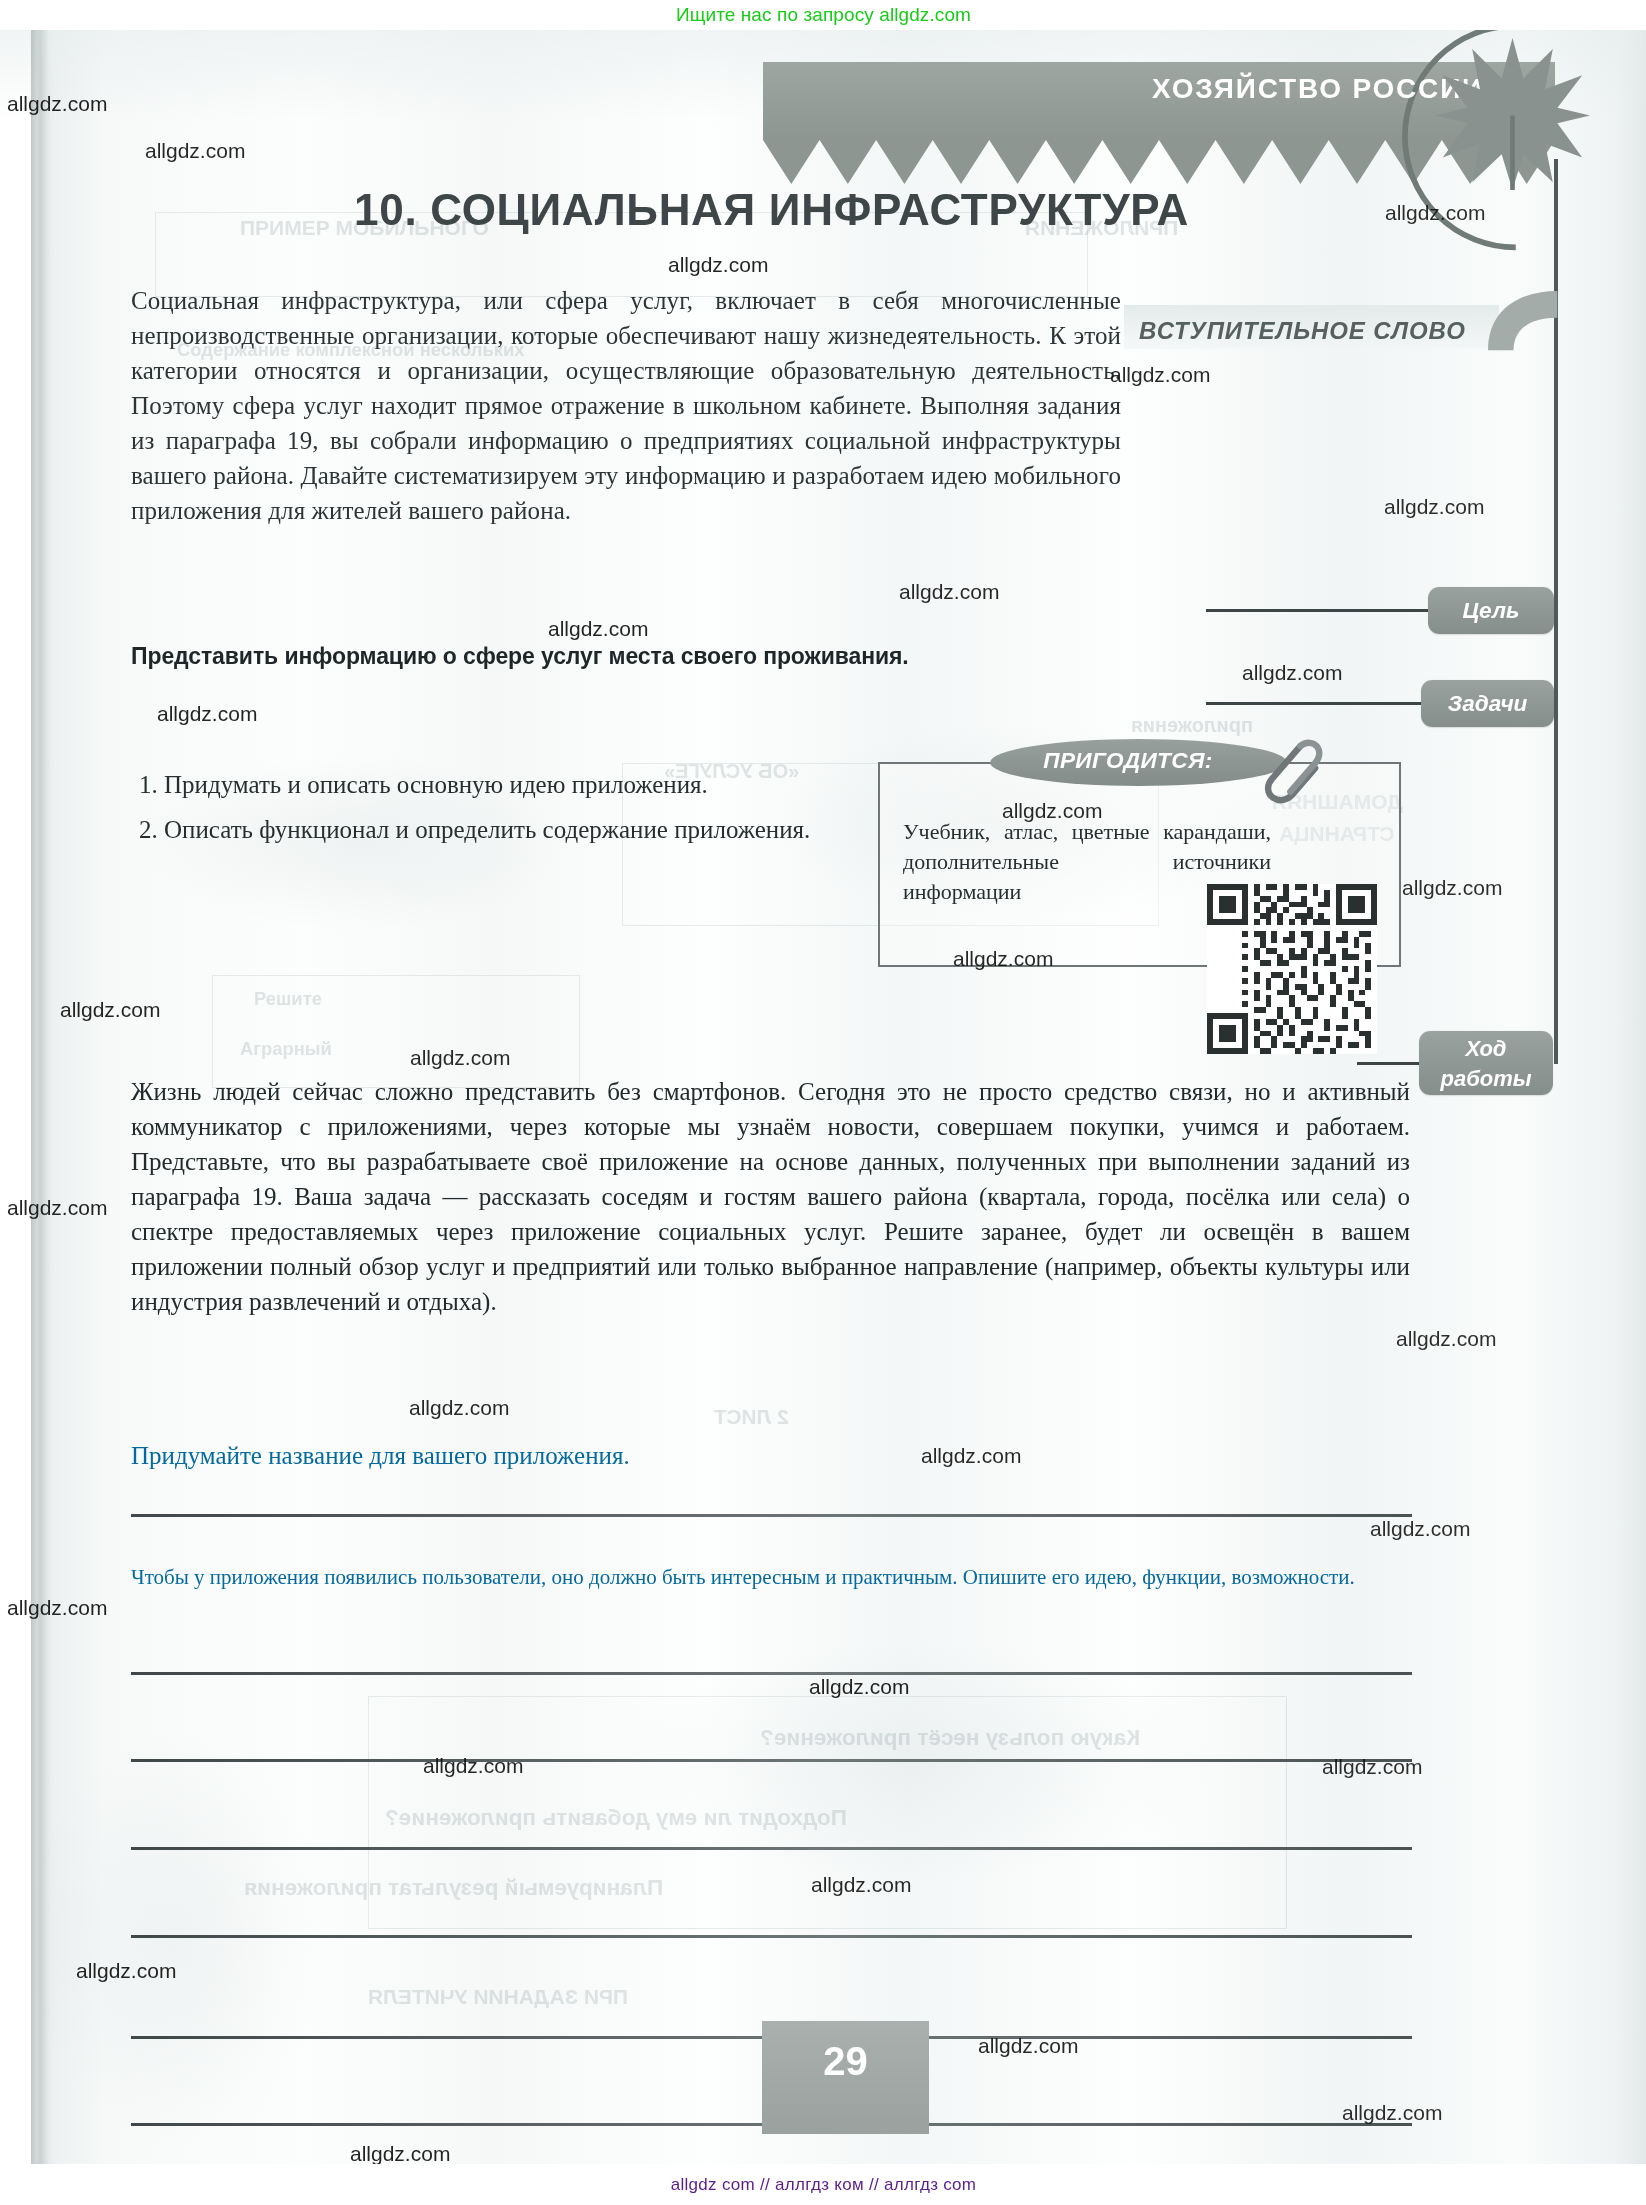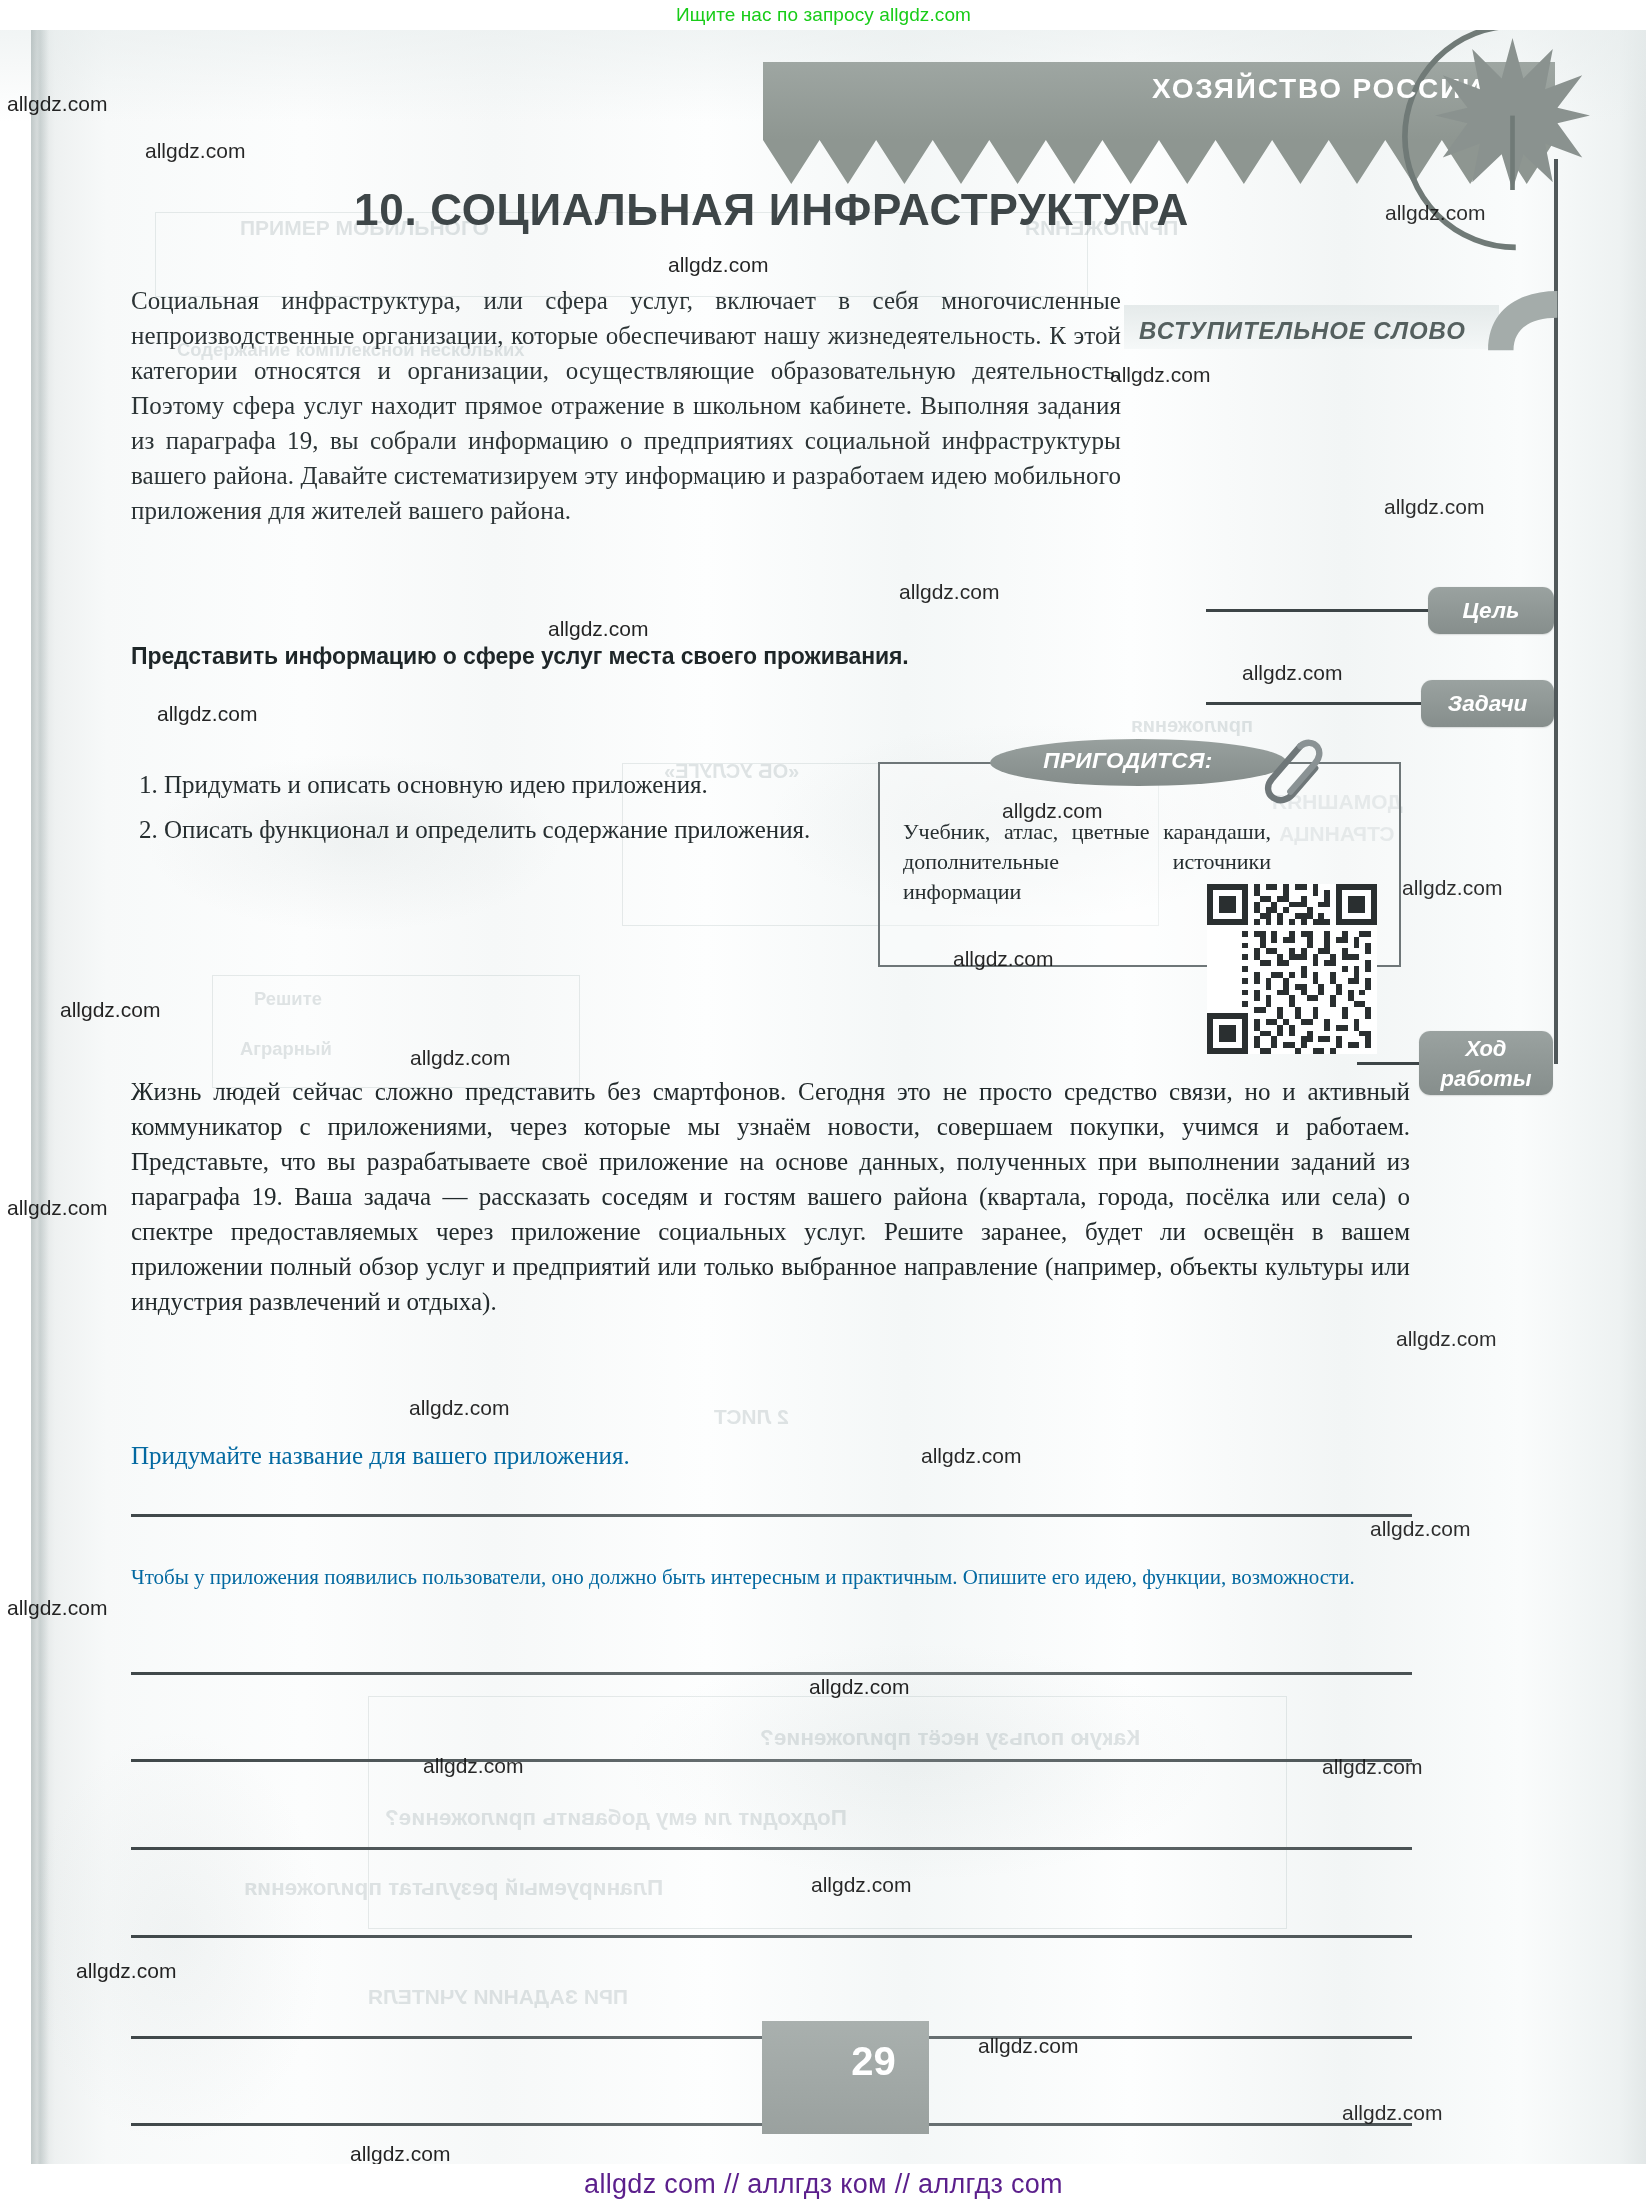--- a/index.html
+++ b/index.html
@@ -215,31 +215,30 @@
     width:167px; height:113px;
     background: linear-gradient(180deg,#a9b0ae,#9aa19f);
     z-index:30;
   }
   #page-num {
     position:absolute; top:2039px; left:762px; width:167px;
     text-align:center;
     font-family:"Liberation Sans", sans-serif;
     font-weight:bold; font-size:40px; color:#ffffff;
     z-index:31;
-    margin-left:28px;
   }
 
   
   #footer {
     position:absolute; top:2164px; left:0; width:1647px; height:41px;
     background:#ffffff; text-align:center; z-index:60;
   }
   #footer .txt {
     font-family:"Liberation Sans", sans-serif;
-    font-size:27px; color:#5b1f8c; line-height:41px; letter-spacing:0.3px;
+    font-size:17px; color:#5b1f8c; line-height:41px; letter-spacing:0.3px;
   }
 
   
   .wm {
     position:absolute;
     font-family:"Liberation Sans", sans-serif;
     color:#111111;
     white-space:nowrap;
     z-index:45;
     pointer-events:none;

